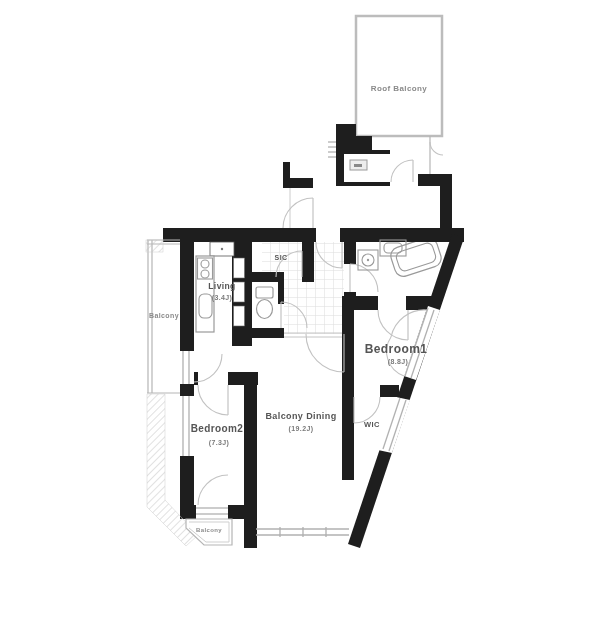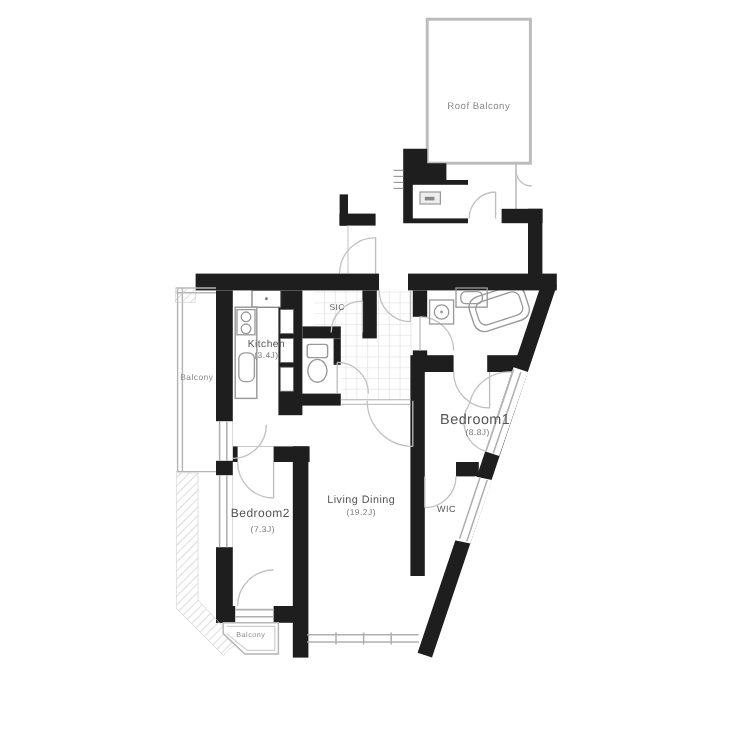--- a/index.html
+++ b/index.html
@@ -7,21 +7,21 @@
          font-family:"Liberation Sans",sans-serif;}
   .stage svg{position:absolute;left:0;top:0;}
   .wall{fill:#1e1e1e;stroke:none;}
   .fx{fill:#ffffff;stroke:#9a9a9a;stroke-width:1.2;}
   .fxl{fill:none;stroke:#9a9a9a;stroke-width:1.1;}
   .win{fill:none;stroke:#b0b0b0;stroke-width:1.3;}
   .arc{fill:none;stroke:#c2c2c2;stroke-width:1.1;}
   .leaf{fill:none;stroke:#bdbdbd;stroke-width:1.1;}
   .rail{fill:none;stroke:#b5b5b5;stroke-width:1.2;}
   .whitefill{fill:#ffffff;stroke:none;}
-  .lbl{position:absolute;transform:translate(-50%,-50%);color:#555555;letter-spacing:.4px;white-space:nowrap;}
+  .lbl{position:absolute;transform:translate(-50%,-50%);color:#555555;letter-spacing:.4px;white-space:nowrap;font-weight:bold;}
   .lbl.light{color:#8a8a8a;}
   .lbl.size{color:#7a7a7a;}
 </style>
 </head>
 <body>
 
 <div class="stage">
 <svg width="615" height="622" viewBox="0 0 615 622">
   <defs>
     <pattern id="hatch" width="5" height="5" patternUnits="userSpaceOnUse" patternTransform="rotate(45)">
@@ -176,24 +176,24 @@
   </g>
   <polygon points="147,394 165,394 165,500 198,535 186,546 147,507" fill="url(#hatch)" stroke="#cccccc" stroke-width="0.5"></polygon>
   <g>
     <path d="M186,519 L232,519 L232,545 L204,545 L186,528 Z" fill="#ffffff" stroke="#b5b5b5" stroke-width="1.2"></path>
     <path d="M189,522 L229,522 L229,542 L206,542 L189,528" fill="none" stroke="#cfcfcf" stroke-width="1"></path>
   </g>
 </svg>
 
 <div class="lbl light" style="left:399px;top:88px;font-size:8px">Roof Balcony</div>
 <div class="lbl light" style="left:164px;top:315px;font-size:7px">Balcony</div>
-<div class="lbl" style="left:222px;top:286px;font-size:8.5px">Kitchen</div>
+<div class="lbl" style="left:222px;top:286px;font-size:8.5px">Living</div>
 <div class="lbl size" style="left:222px;top:297px;font-size:7px">(3.4J)</div>
 <div class="lbl" style="left:281px;top:257px;font-size:7px">SIC</div>
 <div class="lbl" style="left:396px;top:349px;font-size:12px">Bedroom1</div>
 <div class="lbl size" style="left:398px;top:361px;font-size:7px">(8.8J)</div>
-<div class="lbl" style="left:301px;top:416px;font-size:9px">Living Dining</div>
+<div class="lbl" style="left:301px;top:416px;font-size:9px">Balcony Dining</div>
 <div class="lbl size" style="left:301px;top:428px;font-size:7px">(19.2J)</div>
 <div class="lbl" style="left:372px;top:424px;font-size:7.5px">WIC</div>
 <div class="lbl" style="left:217px;top:428px;font-size:10px">Bedroom2</div>
 <div class="lbl size" style="left:219px;top:442px;font-size:7px">(7.3J)</div>
 <div class="lbl light" style="left:209px;top:530px;font-size:6px">Balcony</div>
 </div>
 
 </body></html>

